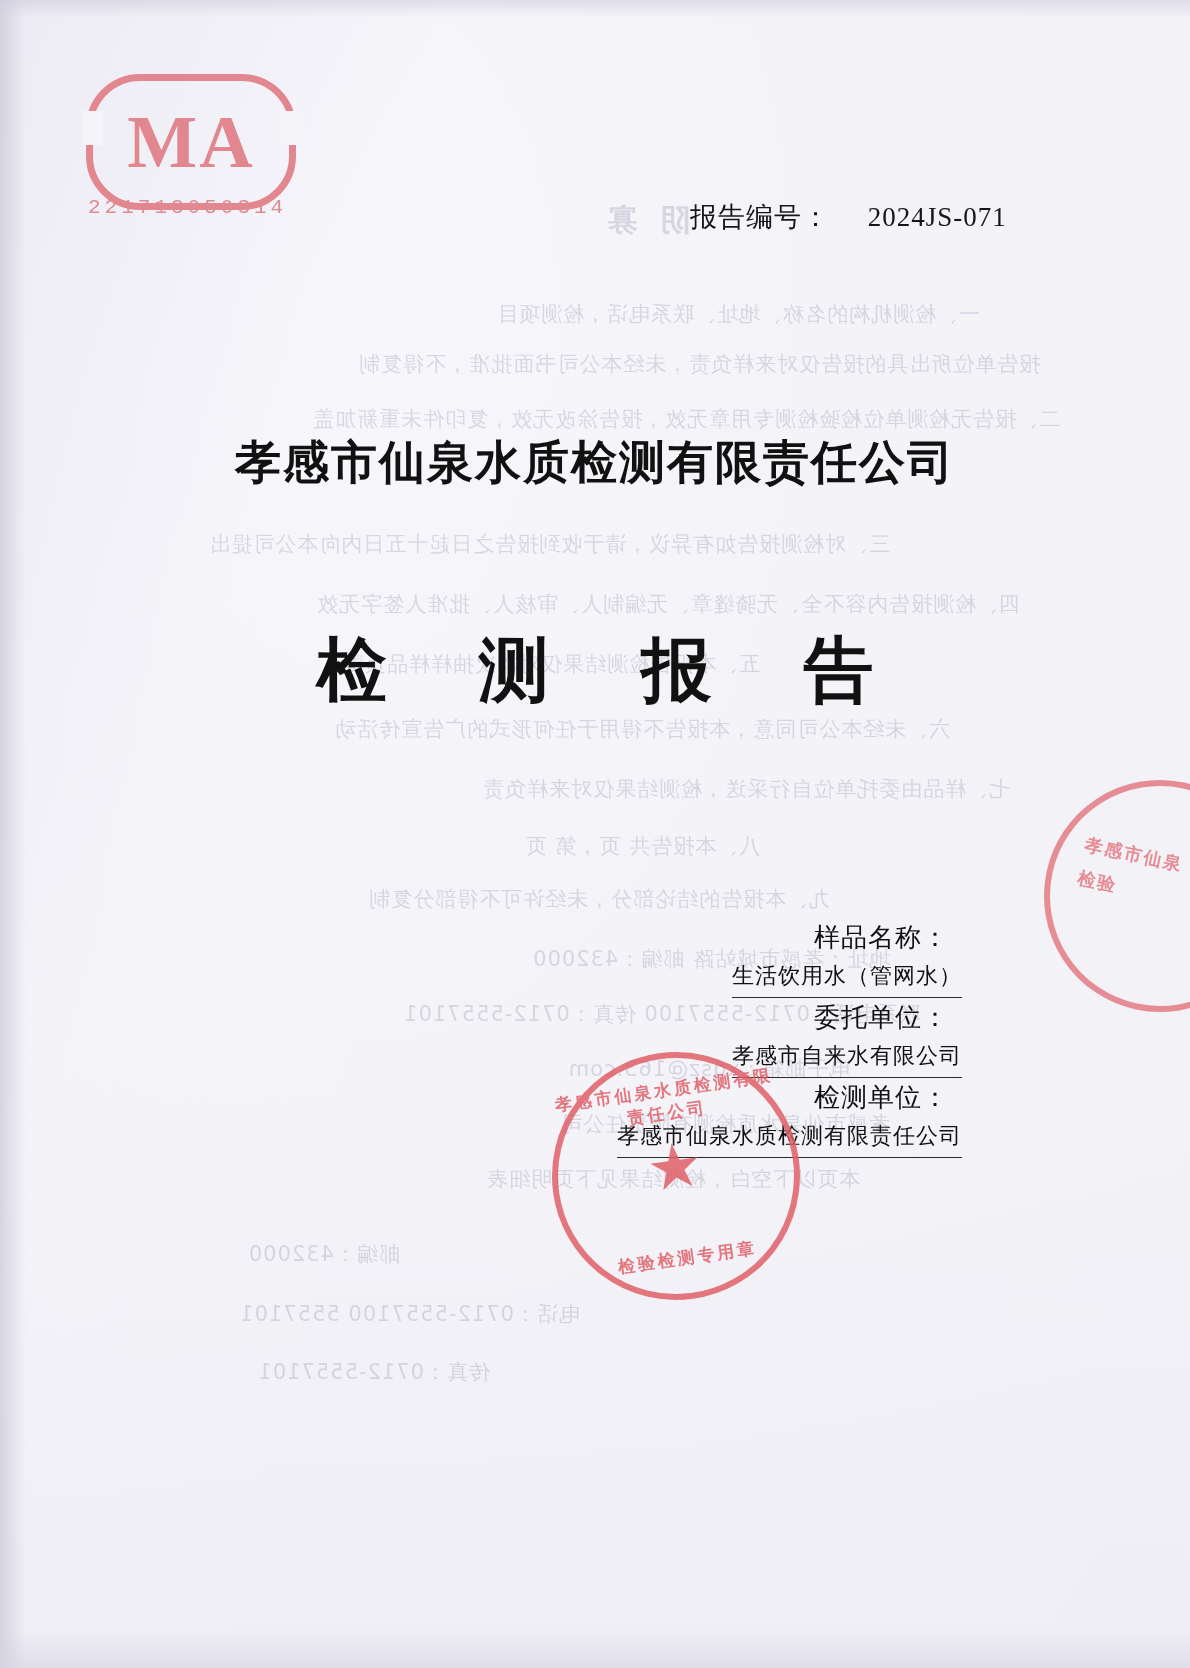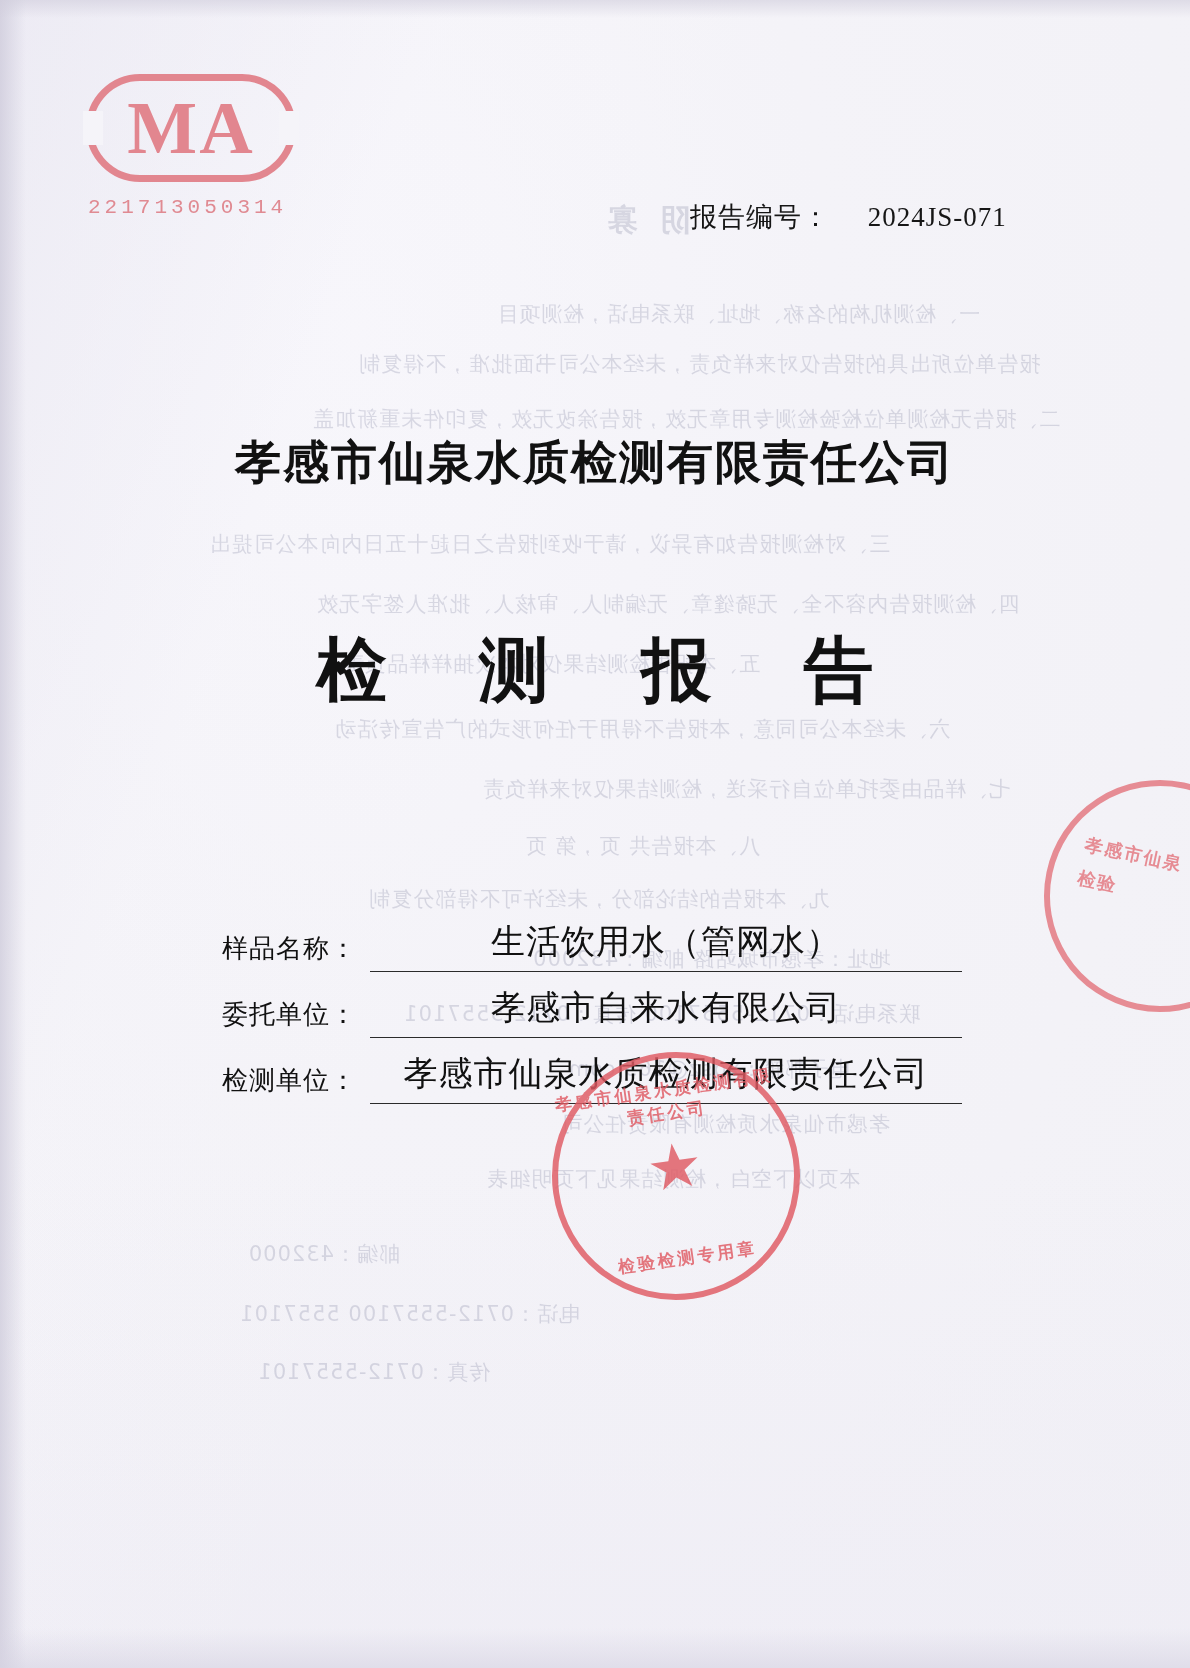--- a/index.html
+++ b/index.html
@@ -44,21 +44,21 @@
     background: linear-gradient(0deg, rgba(214,211,226,0.6), rgba(255,255,255,0));
     pointer-events: none;
   }
 
   
   .cma-wrap {
     position: absolute;
     left: 86px;
     top: 74px;
     width: 210px;
-    height: 108px;
+    height: 136px;
   }
   .cma-box {
     position: absolute;
     inset: 0;
     border: 7px solid #e2868f;
     border-radius: 54px / 54px;
     box-sizing: border-box;
   }
   .cma-text {
     position: absolute;
@@ -136,37 +136,38 @@
   .fields {
     position: absolute;
     left: 222px;
     top: 920px;
     width: 740px;
   }
   .field-row {
     display: flex;
     align-items: flex-end;
     height: 52px;
-    margin-bottom: 14px;
+    margin-bottom: 28px;
+    flex-direction: column;
   }
   .field-label {
     width: 148px;
     font-family: "DejaVu Sans", sans-serif;
     font-size: 26px;
     letter-spacing: 1px;
     color: #111;
     padding-bottom: 6px;
     flex: none;
   }
   .field-value {
     flex: 1;
     border-bottom: 1.6px solid #2b2b2b;
     text-align: center;
     font-family: "DejaVu Sans", sans-serif;
-    font-size: 34px;
+    font-size: 22px;
     letter-spacing: 1px;
     color: #111;
     padding-bottom: 6px;
   }
 
   .report-date {
     position: absolute;
     left: 384px;
     top: 1192px;
     font-family: "DejaVu Sans", sans-serif;

